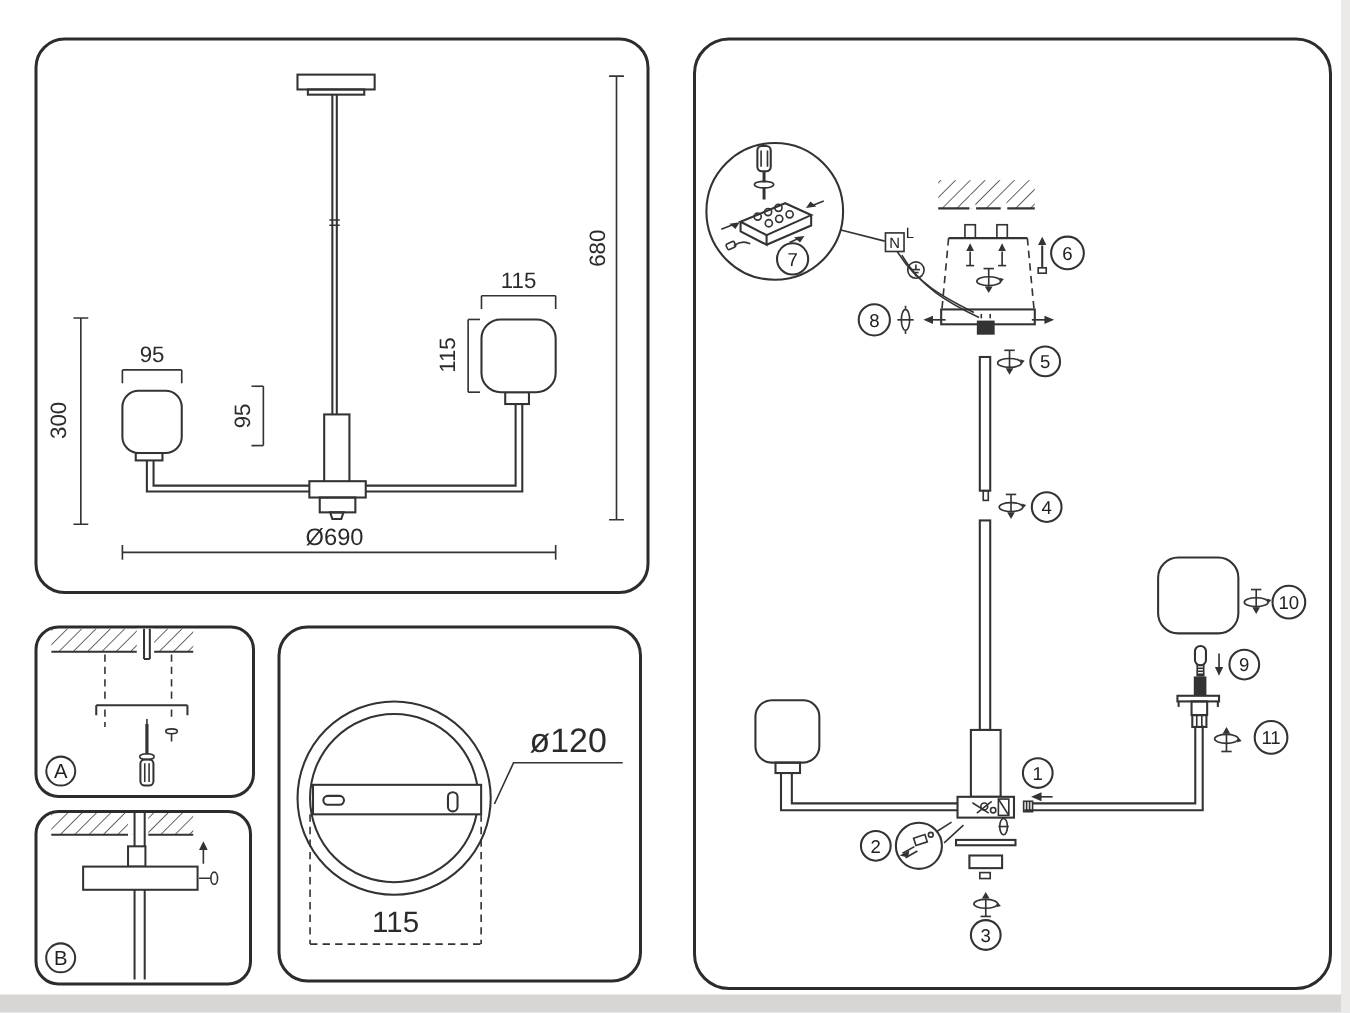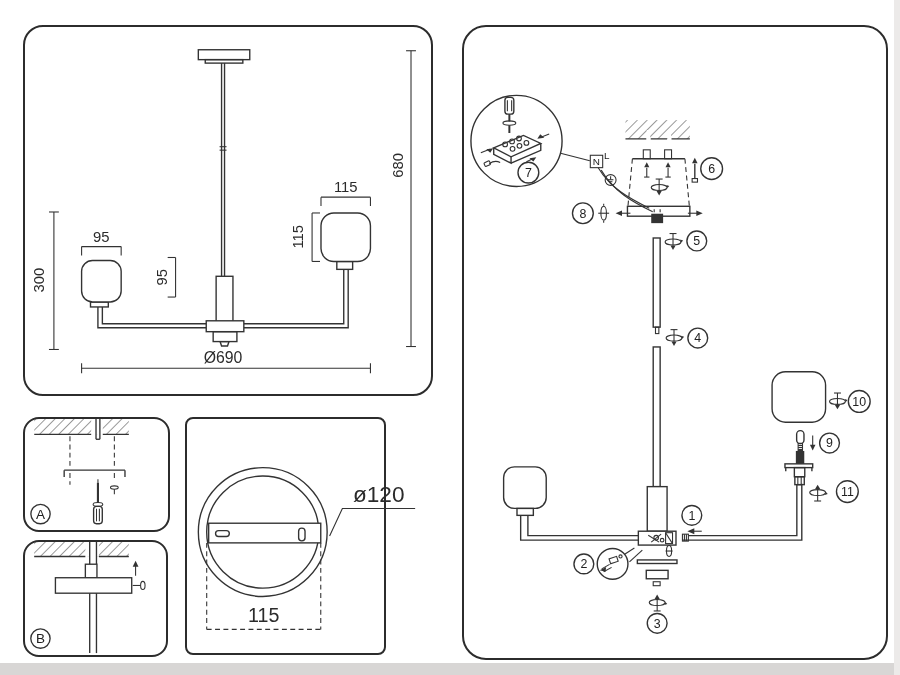--- a/index.html
+++ b/index.html
@@ -1,21 +1,21 @@
 <!DOCTYPE html>
 <html><head>
 <meta charset="utf-8">
 <style>
   html,body{margin:0;padding:0}
   body{width:900px;height:675px;position:relative;background:#ffffff;font-family:"Liberation Sans",sans-serif;overflow:hidden}
   .panel{position:absolute;background:#fff;border:2px solid #2c2c2c;box-sizing:border-box}
   #p-dim{left:23px;top:25px;width:410px;height:371px;border-radius:20px}
   #p-a{left:23px;top:417px;width:147px;height:115px;border-radius:16px}
   #p-b{left:23px;top:540px;width:145px;height:117px;border-radius:16px}
-  #p-plate{left:185px;top:417px;width:201px;height:238px;border-radius:8px}
+  #p-plate{left:185px;top:417px;width:243px;height:238px;border-radius:20px}
   #p-asm{left:462px;top:25px;width:426px;height:635px;border-radius:24px}
   .strip-bottom{position:absolute;left:0;top:663px;width:900px;height:12px;background:#d8d6d5}
   .strip-right{position:absolute;left:894px;top:0;width:6px;height:675px;background:#eceae9}
   svg{display:block;overflow:hidden}
   .ln{fill:none;stroke:#333;stroke-width:1.4}
   .lnt{fill:none;stroke:#333;stroke-width:1.1}
   .wf{fill:#fff;stroke:#333;stroke-width:1.4}
   .fd{fill:#333;stroke:none}
   .dash{stroke-dasharray:5 3.5}
   text{font-family:"Liberation Sans",sans-serif;fill:#2b2b2b}

